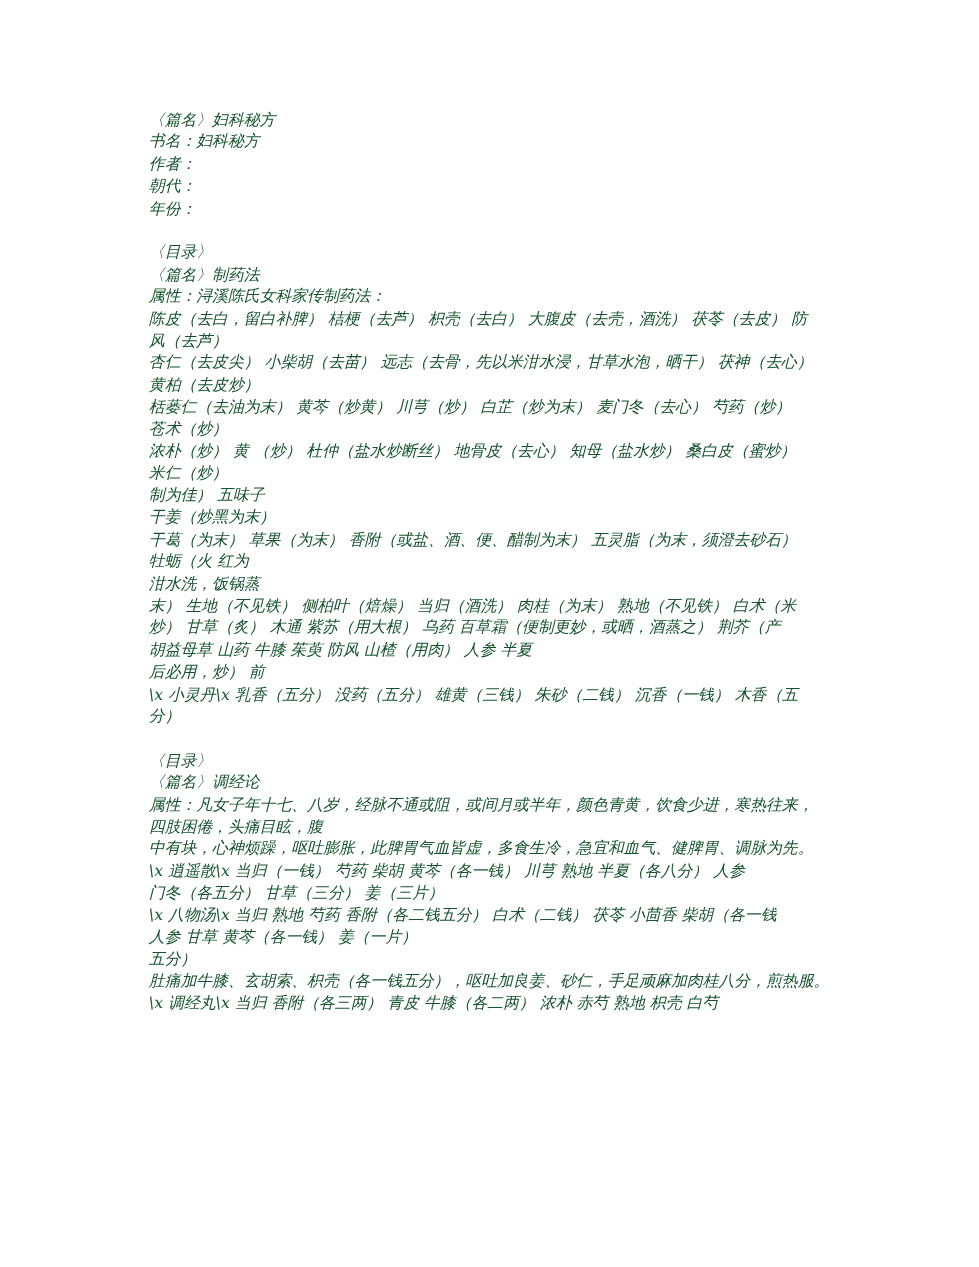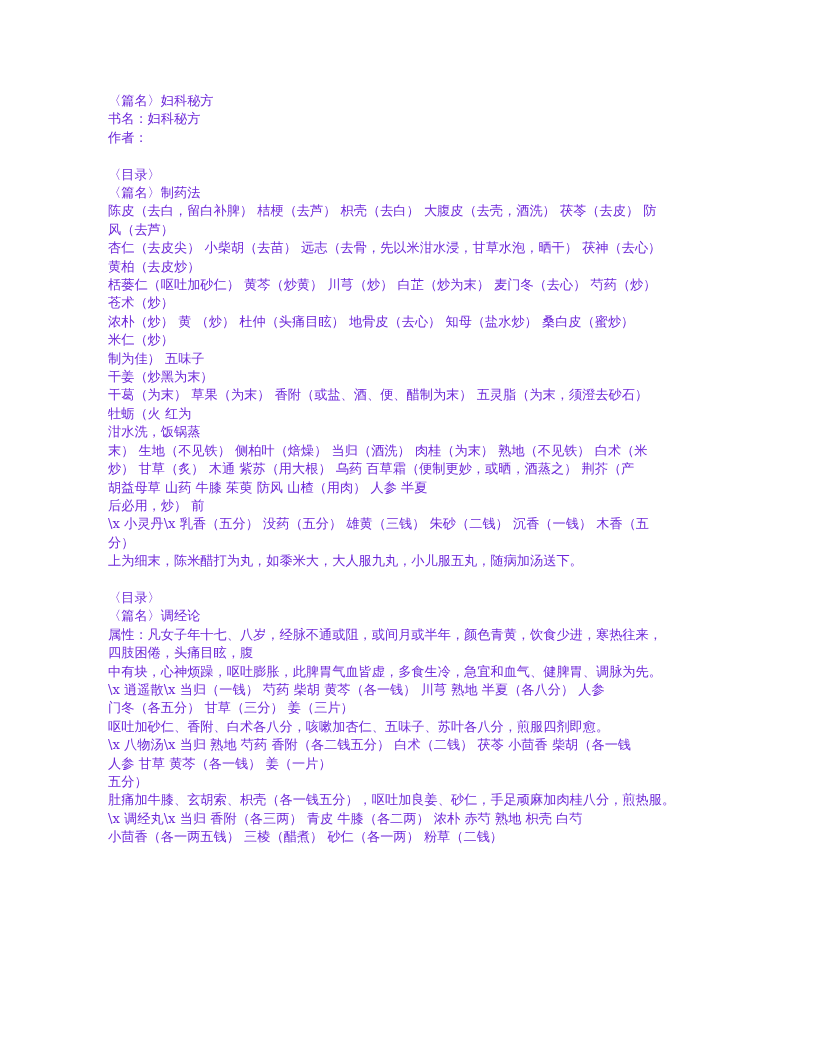--- a/index.html
+++ b/index.html
@@ -1,77 +1,78 @@
 <!DOCTYPE html>
 <html><head>
 <meta charset="utf-8">
 <style>
   html, body { margin: 0; padding: 0; background: #ffffff; }
   body { width: 816px; height: 1056px; position: relative; overflow: hidden; }
   .page {
     position: absolute;
-    left: 108px;
+    left: 124px;
     top: 92px;
     width: 580px;
     font-family: "DejaVu Serif", "Liberation Serif", serif;
     font-size: 13.2px;
     line-height: 18.4px;
-    color: #6d28d9;
+    color: #14532d;
+    font-style: italic;
   }
   .line { white-space: pre-wrap; word-break: break-all; min-height: 18.4px; }
   .blank { height: 18.4px; }
 </style>
 </head>
 <body>
 
 <div class="page">
   <div>
     <div class="line">〈篇名〉妇科秘方</div>
     <div class="line">书名：妇科秘方</div>
     <div class="line">作者：</div>
+    <div class="line">朝代：</div>
+    <div class="line">年份：</div>
   </div>
 
   <div class="blank"></div>
 
   <div>
     <div class="line">〈目录〉</div>
     <div class="line">〈篇名〉制药法</div>
+    <div class="line">属性：浔溪陈氏女科家传制药法：</div>
     <div class="line">陈皮（去白，留白补脾） 桔梗（去芦） 枳壳（去白） 大腹皮（去壳，酒洗） 茯苓（去皮） 防</div>
     <div class="line">风（去芦）</div>
     <div class="line">杏仁（去皮尖） 小柴胡（去苗） 远志（去骨，先以米泔水浸，甘草水泡，晒干） 茯神（去心）</div>
     <div class="line">黄柏（去皮炒）</div>
-    <div class="line">栝蒌仁（呕吐加砂仁） 黄芩（炒黄） 川芎（炒） 白芷（炒为末） 麦门冬（去心） 芍药（炒）</div>
+    <div class="line">栝蒌仁（去油为末） 黄芩（炒黄） 川芎（炒） 白芷（炒为末） 麦门冬（去心） 芍药（炒）</div>
     <div class="line">苍术（炒）</div>
-    <div class="line">浓朴（炒） 黄 （炒） 杜仲（头痛目眩） 地骨皮（去心） 知母（盐水炒） 桑白皮（蜜炒）</div>
+    <div class="line">浓朴（炒） 黄 （炒） 杜仲（盐水炒断丝） 地骨皮（去心） 知母（盐水炒） 桑白皮（蜜炒）</div>
     <div class="line">米仁（炒）</div>
     <div class="line">制为佳） 五味子</div>
     <div class="line">干姜（炒黑为末）</div>
     <div class="line">干葛（为末） 草果（为末） 香附（或盐、酒、便、醋制为末） 五灵脂（为末，须澄去砂石）</div>
     <div class="line">牡蛎（火 红为</div>
     <div class="line">泔水洗，饭锅蒸</div>
     <div class="line">末） 生地（不见铁） 侧柏叶（焙燥） 当归（酒洗） 肉桂（为末） 熟地（不见铁） 白术（米</div>
     <div class="line">炒） 甘草（炙） 木通 紫苏（用大根） 乌药 百草霜（便制更妙，或晒，酒蒸之） 荆芥（产</div>
     <div class="line">胡益母草 山药 牛膝 茱萸 防风 山楂（用肉） 人参 半夏</div>
     <div class="line">后必用，炒） 前</div>
     <div class="line">\x 小灵丹\x 乳香（五分） 没药（五分） 雄黄（三钱） 朱砂（二钱） 沉香（一钱） 木香（五</div>
     <div class="line">分）</div>
-    <div class="line">上为细末，陈米醋打为丸，如黍米大，大人服九丸，小儿服五丸，随病加汤送下。</div>
   </div>
 
   <div class="blank"></div>
 
   <div>
     <div class="line">〈目录〉</div>
     <div class="line">〈篇名〉调经论</div>
     <div class="line">属性：凡女子年十七、八岁，经脉不通或阻，或间月或半年，颜色青黄，饮食少进，寒热往来，</div>
     <div class="line">四肢困倦，头痛目眩，腹</div>
     <div class="line">中有块，心神烦躁，呕吐膨胀，此脾胃气血皆虚，多食生冷，急宜和血气、健脾胃、调脉为先。</div>
     <div class="line">\x 逍遥散\x 当归（一钱） 芍药 柴胡 黄芩（各一钱） 川芎 熟地 半夏（各八分） 人参</div>
     <div class="line">门冬（各五分） 甘草（三分） 姜（三片）</div>
-    <div class="line">呕吐加砂仁、香附、白术各八分，咳嗽加杏仁、五味子、苏叶各八分，煎服四剂即愈。</div>
     <div class="line">\x 八物汤\x 当归 熟地 芍药 香附（各二钱五分） 白术（二钱） 茯苓 小茴香 柴胡（各一钱</div>
     <div class="line">人参 甘草 黄芩（各一钱） 姜（一片）</div>
     <div class="line">五分）</div>
     <div class="line">肚痛加牛膝、玄胡索、枳壳（各一钱五分），呕吐加良姜、砂仁，手足顽麻加肉桂八分，煎热服。</div>
     <div class="line">\x 调经丸\x 当归 香附（各三两） 青皮 牛膝（各二两） 浓朴 赤芍 熟地 枳壳 白芍</div>
-    <div class="line">小茴香（各一两五钱） 三棱（醋煮） 砂仁（各一两） 粉草（二钱）</div>
   </div>
 </div>
 
 </body></html>

